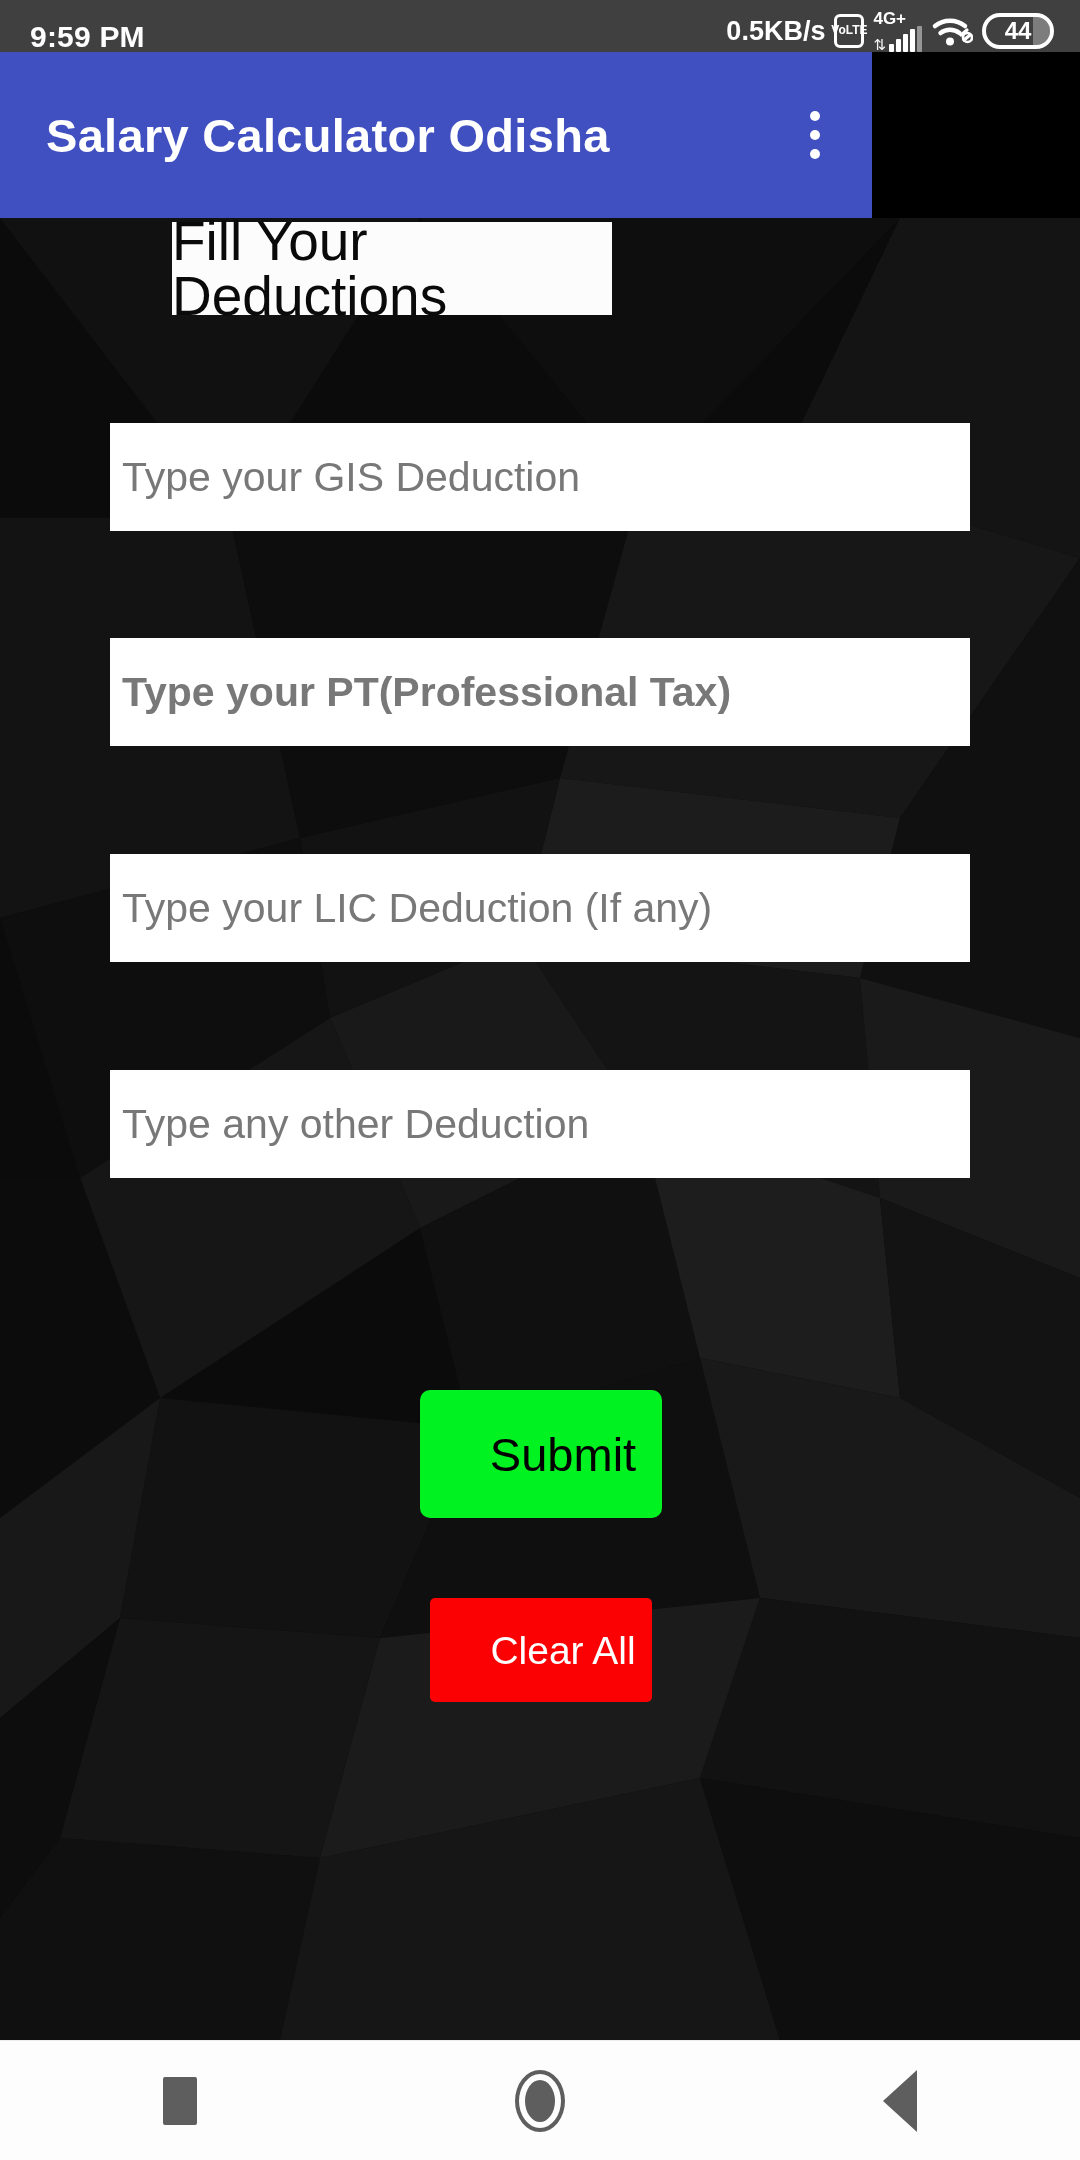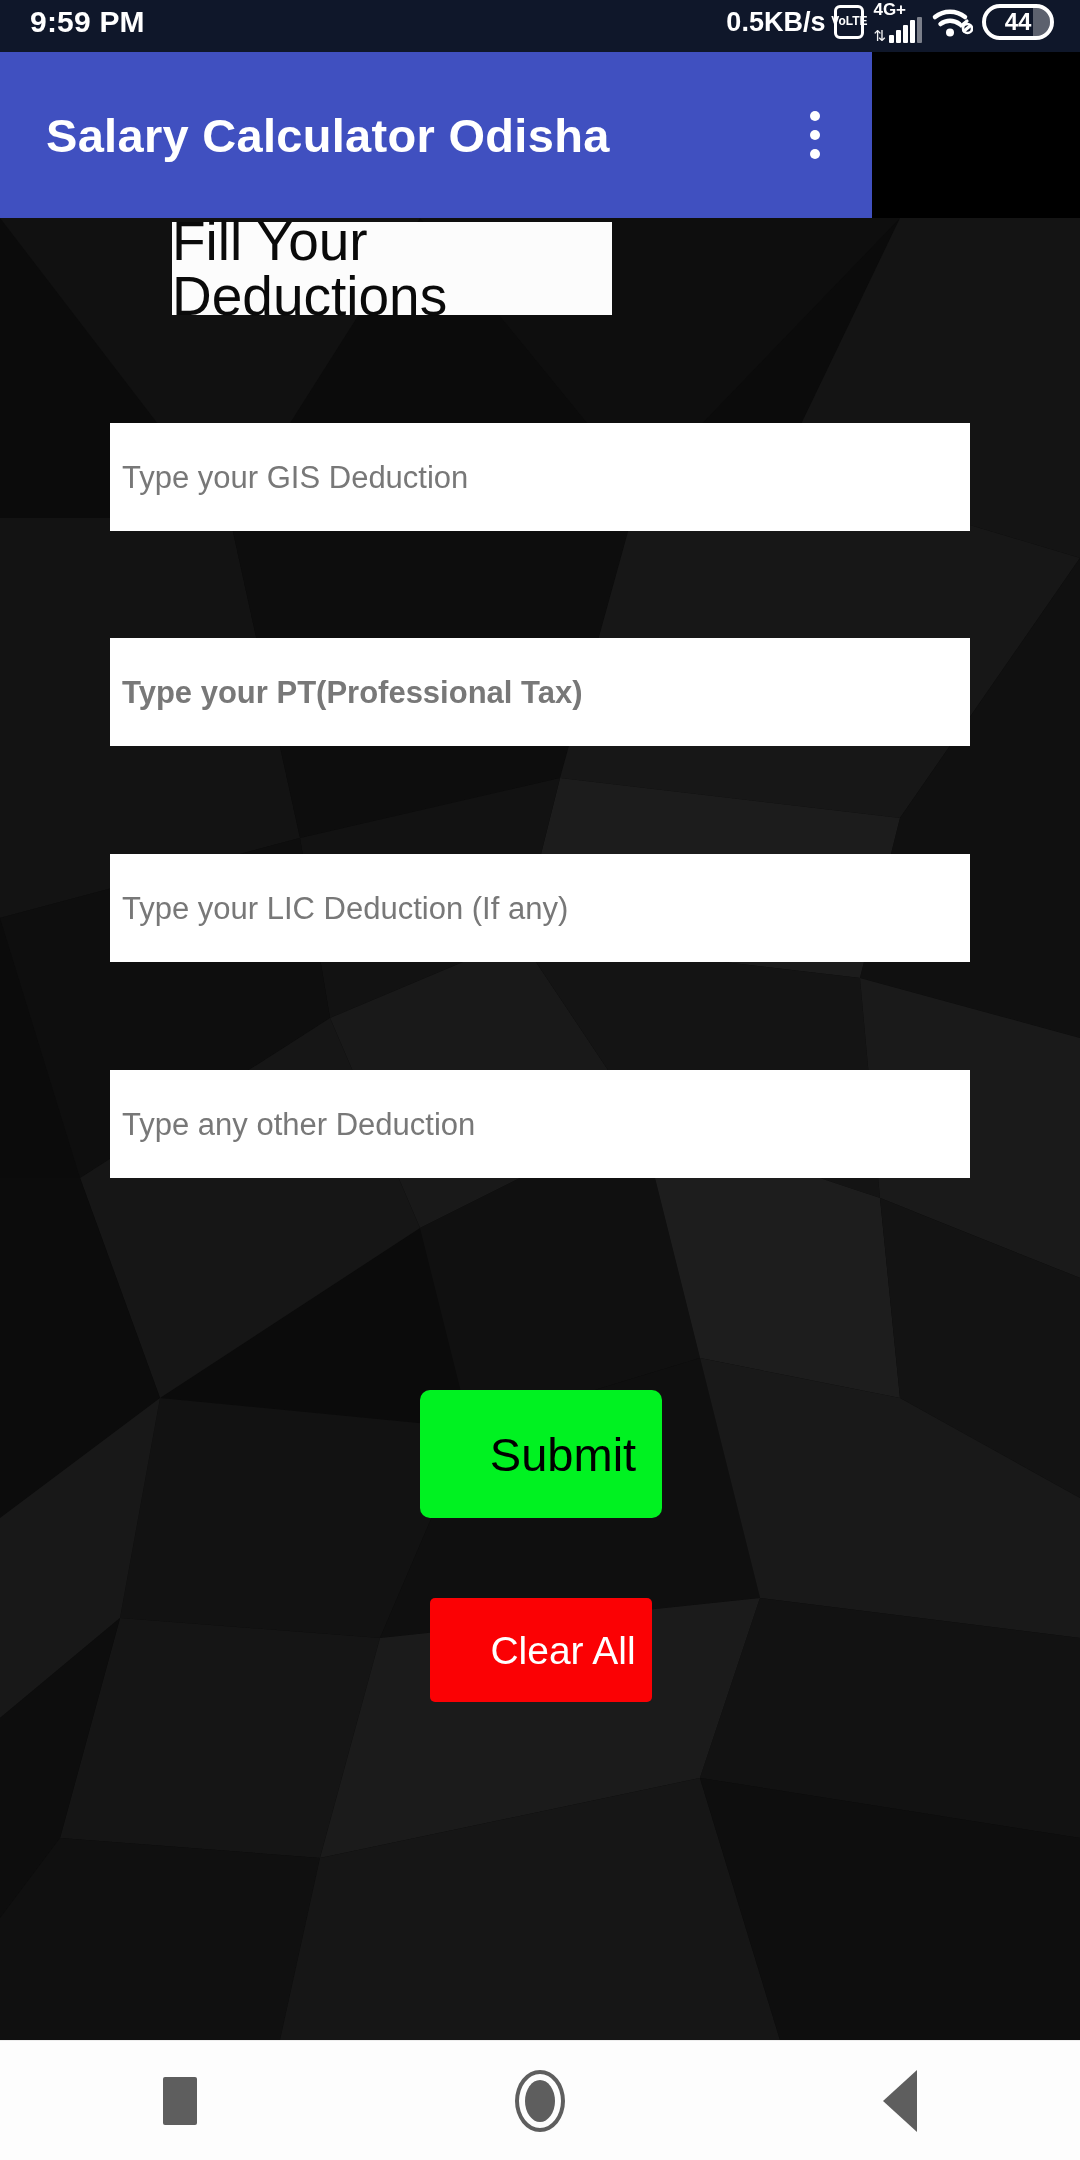--- a/index.html
+++ b/index.html
@@ -8,23 +8,23 @@
     background:#000;
     font-family:"Liberation Sans", sans-serif;
     overflow:hidden;
   }
   #screen { position:relative; width:1080px; height:2160px; overflow:hidden; }
 
   
   .statusbar {
     position:absolute; top:0; left:0;
     width:1080px; height:52px;
-    background:#0f172a;
-    display:flex; align-items:center;
-    padding:0 26px 8px 30px;
+    background:#404040;
+    display:flex; align-items:flex-end;
+    padding:0 26px 0 30px;
     color:#fff;
   }
   .status-clock {
     font-size:30px; font-weight:bold; letter-spacing:0.2px;
     line-height:1;
   }
   .status-right {
     margin-left:auto;
     display:flex; align-items:center; gap:9px;
   }
@@ -96,21 +96,21 @@
   }
   .heading span { color:#0a0a0a; font-size:55px; line-height:1; }
 
   .field {
     position:absolute; left:110px;
     width:860px; height:108px;
     background:#fff;
     display:flex; align-items:center;
     padding-left:12px;
   }
-  .field span { color:#787878; font-size:31px; line-height:1; }
+  .field span { color:#787878; font-size:41px; line-height:1; }
   .f1 { top:205px; }
   .f2 { top:420px;font-weight:bold; }
   .f3 { top:636px; }
   .f4 { top:852px;align-items:center; }
 
   .btn {
     position:absolute;
     display:flex; align-items:center; justify-content:center;
     cursor:pointer;
     padding-left:44px;

